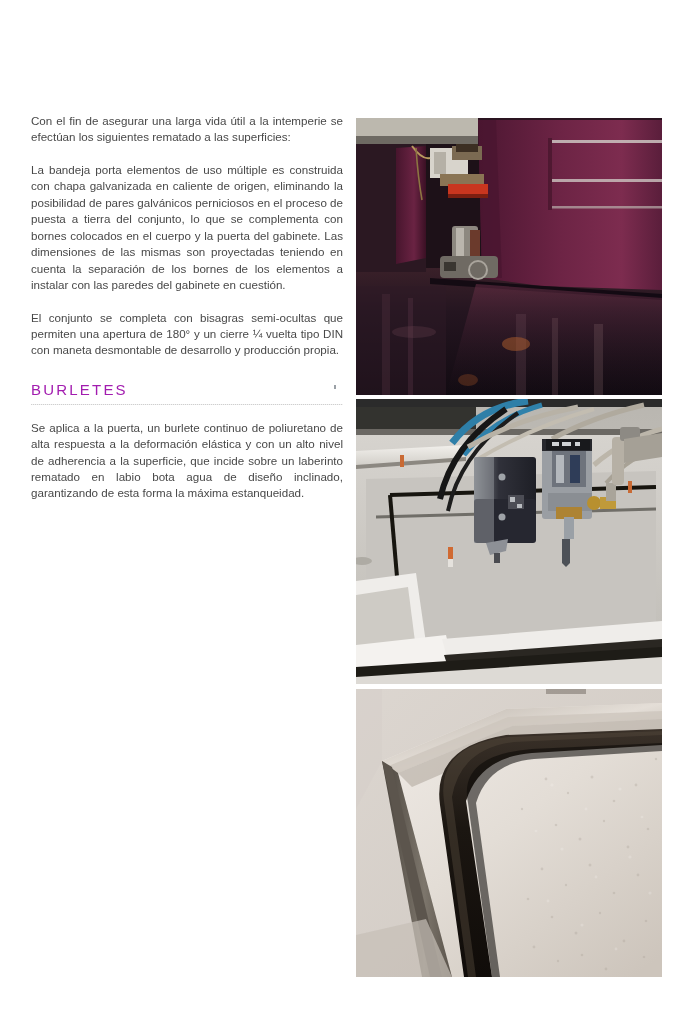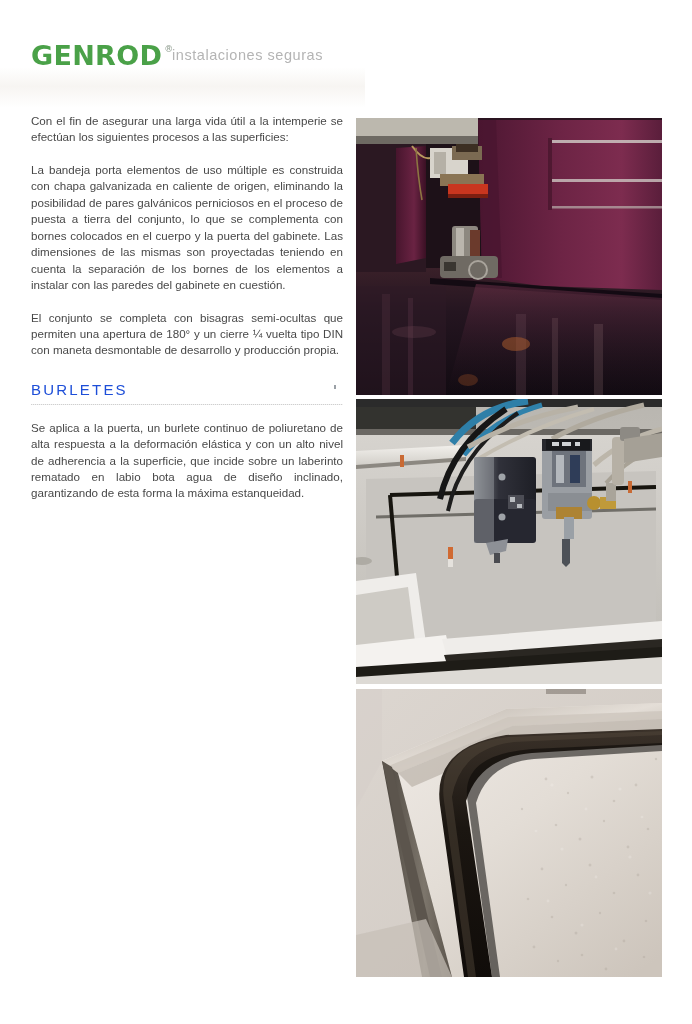--- a/index.html
+++ b/index.html
@@ -91,21 +91,21 @@
   .section {
     margin-top: 22px;
     margin-bottom: 15px;
     position: relative;
   }
   .section-title {
     font-family: "Liberation Sans", sans-serif;
     font-size: 15px;
     font-weight: 400;
     letter-spacing: 2.2px;
-    color: #1d4ed8;
+    color: #a21caf;
     line-height: 1.25;
     margin: 0;
     padding-bottom: 4px;
   }
   .section-rule {
     width: 312px;
     height: 1px;
     background: repeating-linear-gradient(to right,
       #cfcfcf 0px, #cfcfcf 1px, #f1f1f1 1px, #f1f1f1 2px);
   }
@@ -129,34 +129,24 @@
   #photo-2 { top: 399px;  height: 285px; }
   #photo-3 { top: 689px;  height: 288px; }
 
   .photo svg { display: block; width: 100%; height: 100%; }
 </style>
 </head>
 <body>
 
 <div class="page">
 
-  <div class="header">
-    <div class="header-band"></div>
-
-    <div class="logo-wrap">
-      <span class="logo-text">GENROD</span>
-      <span class="logo-reg">®</span>
-    </div>
-
-    <div class="tagline">instalaciones seguras</div>
-  </div>
 
   <div class="textcol">
 
-    <p class="para">Con el fin de asegurar una larga vida útil a la intemperie se efectúan los siguientes procesos a las superficies:</p>
+    <p class="para">Con el fin de asegurar una larga vida útil a la intemperie se efectúan los siguientes rematado a las superficies:</p>
     <p class="para">La bandeja porta elementos de uso múltiple es construida con chapa galvanizada en caliente de origen, eliminando la posibilidad de pares galvánicos perniciosos en el proceso de puesta a tierra del conjunto, lo que se complementa con bornes colocados en el cuerpo y la puerta del gabinete. Las dimensiones de las mismas son proyectadas teniendo en cuenta la separación de los bornes de los elementos a instalar con las paredes del gabinete en cuestión.</p>
     <p class="para">El conjunto se completa con bisagras semi-ocultas que permiten una apertura de 180° y un cierre ¼ vuelta tipo DIN con maneta desmontable de desarrollo y producción propia.</p>
 
     <div class="section">
       <h2 class="section-title">BURLETES</h2>
       <div class="section-rule"></div>
       <div class="section-tick"></div>
     </div>
 
     <p class="para">Se aplica a la puerta, un burlete continuo de poliuretano de alta respuesta a la deformación elástica y con un alto nivel de adherencia a la superficie, que incide sobre un laberinto rematado en labio bota agua de diseño inclinado, garantizando de esta forma la máxima estanqueidad.</p>

